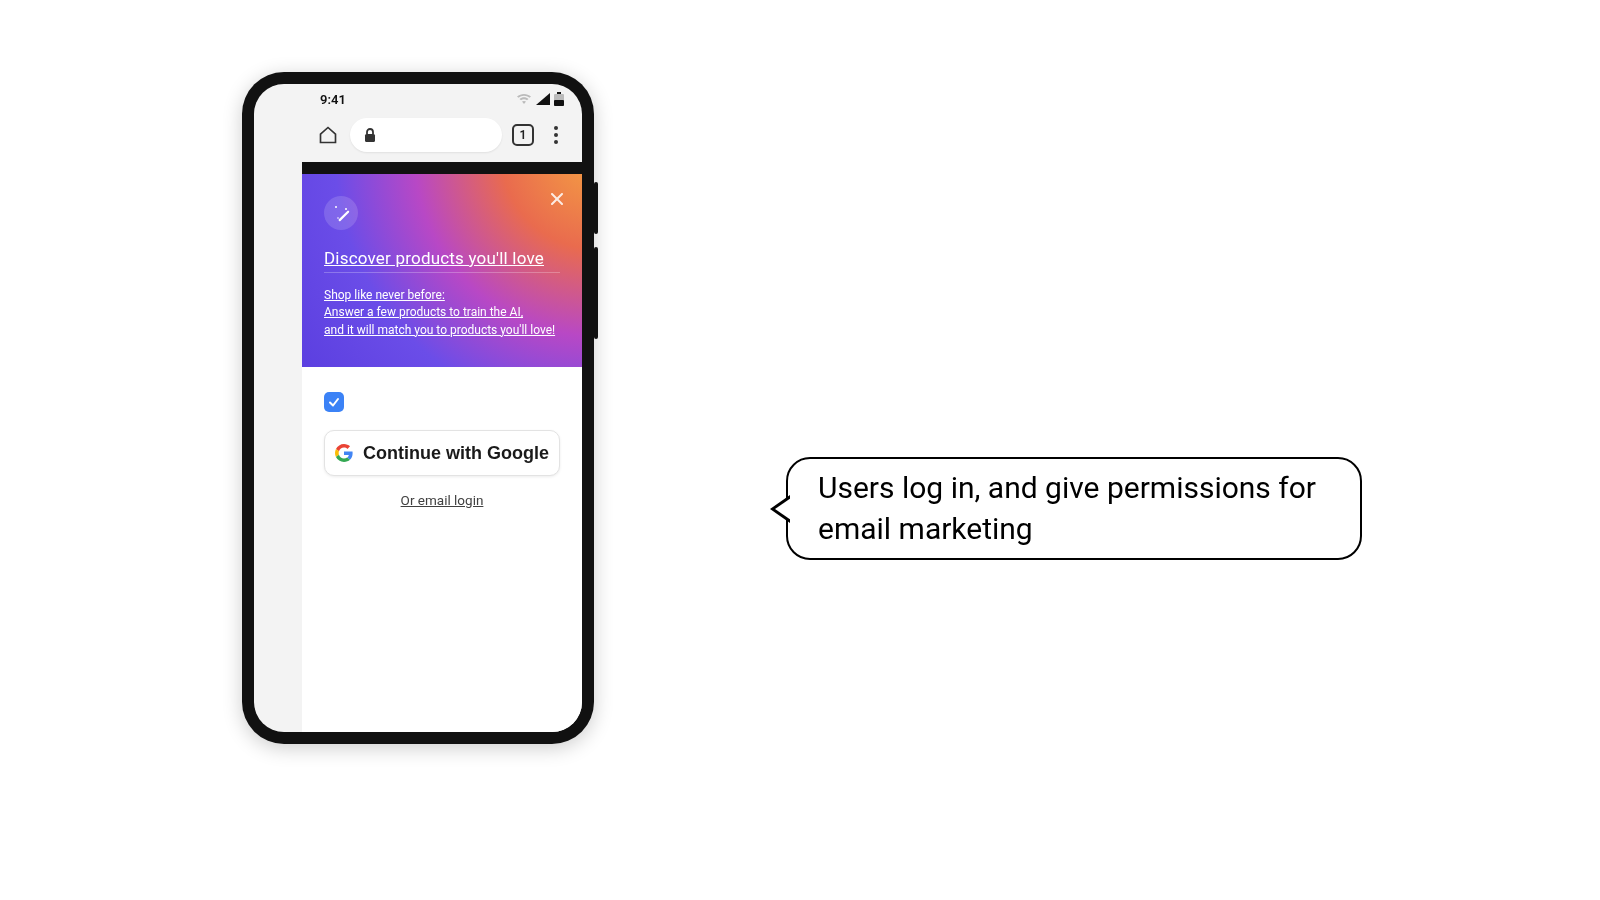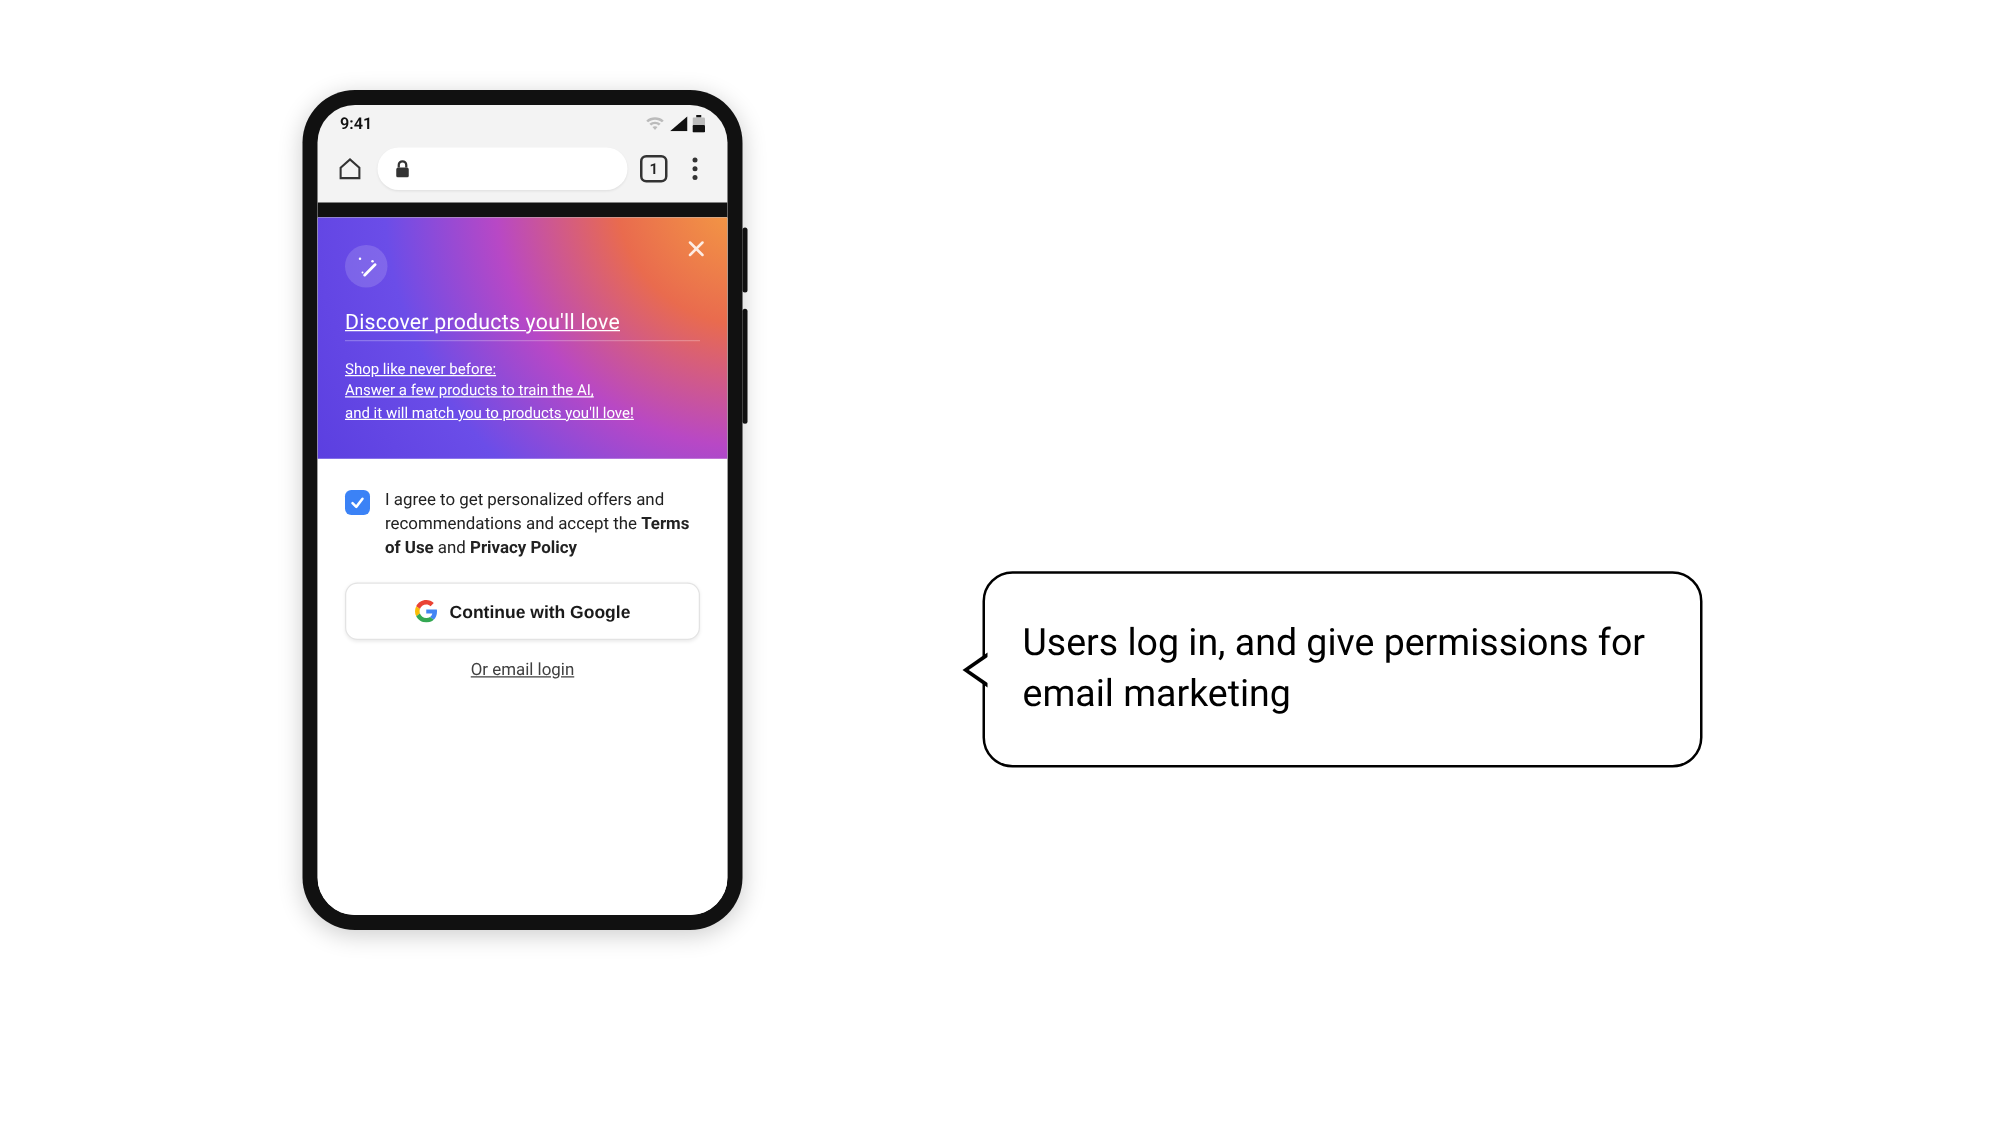--- a/index.html
+++ b/index.html
@@ -25,20 +25,21 @@
   }
   .screen {
     width: 100%;
     height: 100%;
     background: #f3f3f3;
     border-radius: 30px;
     overflow: hidden;
     display: flex;
     flex-direction: column;
     position: relative;
+    padding-left: 48px;
   }
 
   
   .status-bar {
     height: 30px;
     display:flex;
     align-items:center;
     justify-content:space-between;
     padding: 0 18px;
     font-size: 13px;
@@ -129,38 +130,38 @@
   .checkbox {
     width:20px;height:20px;border-radius:5px;background:#3b82f6;
     display:flex;align-items:center;justify-content:center;flex-shrink:0;
     margin-top:1px; cursor:pointer;
   }
   .consent-text { font-size:13.5px; line-height:1.4; color:#222; }
   .consent-text .bold { font-weight:700; }
   .google-btn {
     width:100%; height:46px; background:#fff; border:1px solid #e3e3e3;
     border-radius:10px; display:flex;align-items:center;justify-content:center;
-    gap:10px; font-size:14px; font-weight:600; color:#1a1a1a;
+    gap:10px; font-size:18px; font-weight:600; color:#1a1a1a;
     box-shadow: 0 1px 3px rgba(0,0,0,0.08);
     cursor:pointer;
   }
   .email-login {
     display:block; text-align:center; margin-top:16px;
     font-size:13.5px; color:#404040; text-decoration:underline; cursor:pointer;
   }
 
   
   .annotation {
     position:absolute;
     left: 786px;
     top: 457px;
     width: 576px;
     border: 2.5px solid #000;
     border-radius: 24px;
-    padding: 36px 30px;
+    padding: 9px 30px;
     font-size: 30px;
     line-height: 1.35;
     color:#000;
     background:#fff;
   }
   .annotation::before {
     content:"";
     position:absolute;
     left:-18px; top:50%;
     transform: translateY(-50%);
@@ -253,23 +254,20 @@
         </div>
       </div>
 
       <div class="auth">
         <div class="consent-row">
           <div class="checkbox">
             <svg width="12" height="12" viewBox="0 0 12 12" fill="none" stroke="#fff" stroke-width="2" stroke-linecap="round" stroke-linejoin="round">
                 <polyline points="2,6.5 5,9.5 10,3"></polyline>
               </svg>
           </div>
-          <div class="consent-text">
-            <span>I agree to get personalized offers and recommendations and accept the </span><span class="bold">Terms of Use</span><span> and </span><span class="bold">Privacy Policy</span>
-          </div>
         </div>
 
         <button class="google-btn">
           <svg width="18" height="18" viewBox="0 0 48 48">
             <path fill="#EA4335" d="M24 9.5c3.54 0 6.71 1.22 9.21 3.6l6.85-6.85C35.9 2.38 30.47 0 24 0 14.62 0 6.51 5.38 2.56 13.22l7.98 6.19C12.43 13.72 17.74 9.5 24 9.5z"></path>
             <path fill="#4285F4" d="M46.98 24.55c0-1.57-.15-3.09-.38-4.55H24v9.02h12.94c-.58 2.96-2.26 5.48-4.78 7.18l7.73 6c4.51-4.18 7.09-10.36 7.09-17.65z"></path>
             <path fill="#FBBC05" d="M10.53 28.59c-.48-1.45-.76-2.99-.76-4.59s.27-3.14.76-4.59l-7.98-6.19C.92 16.46 0 20.12 0 24c0 3.88.92 7.54 2.56 10.78l7.97-6.19z"></path>
             <path fill="#34A853" d="M24 48c6.48 0 11.93-2.13 15.89-5.81l-7.73-6c-2.15 1.45-4.92 2.3-8.16 2.3-6.26 0-11.57-4.22-13.47-9.91l-7.98 6.19C6.51 42.62 14.62 48 24 48z"></path>
           </svg>
           <span>Continue with Google</span>

